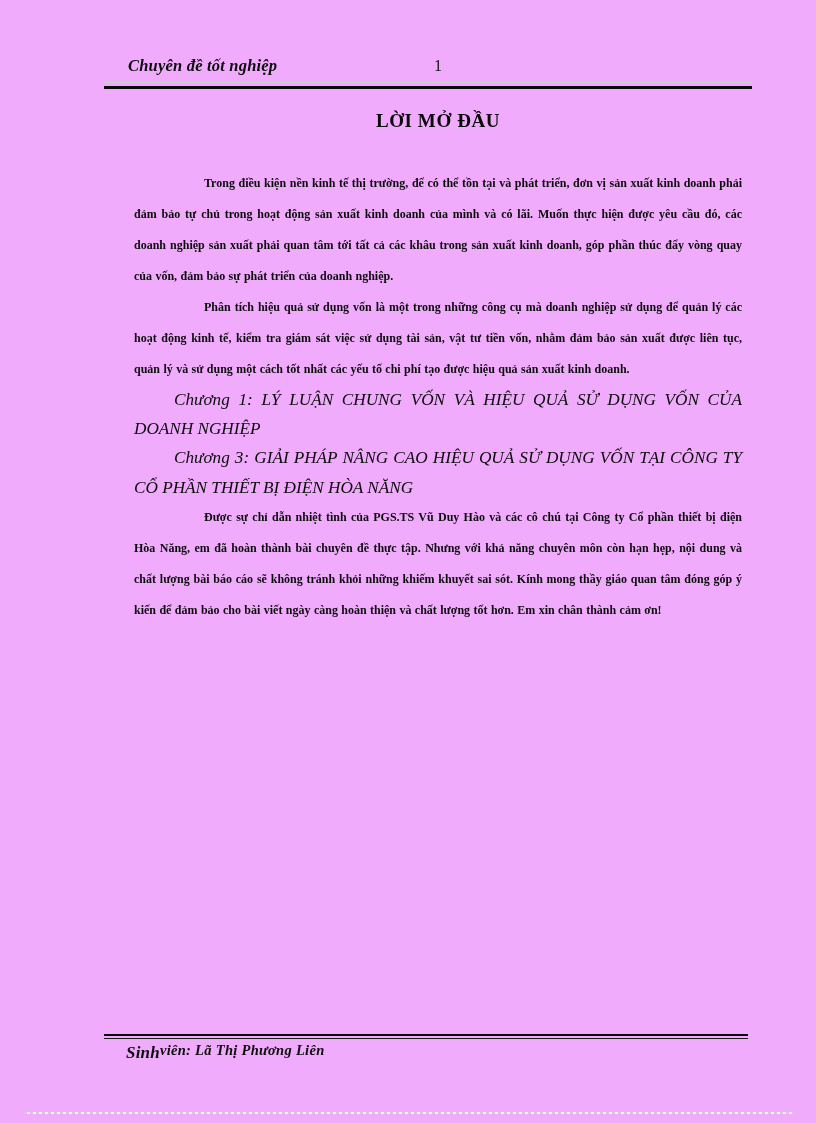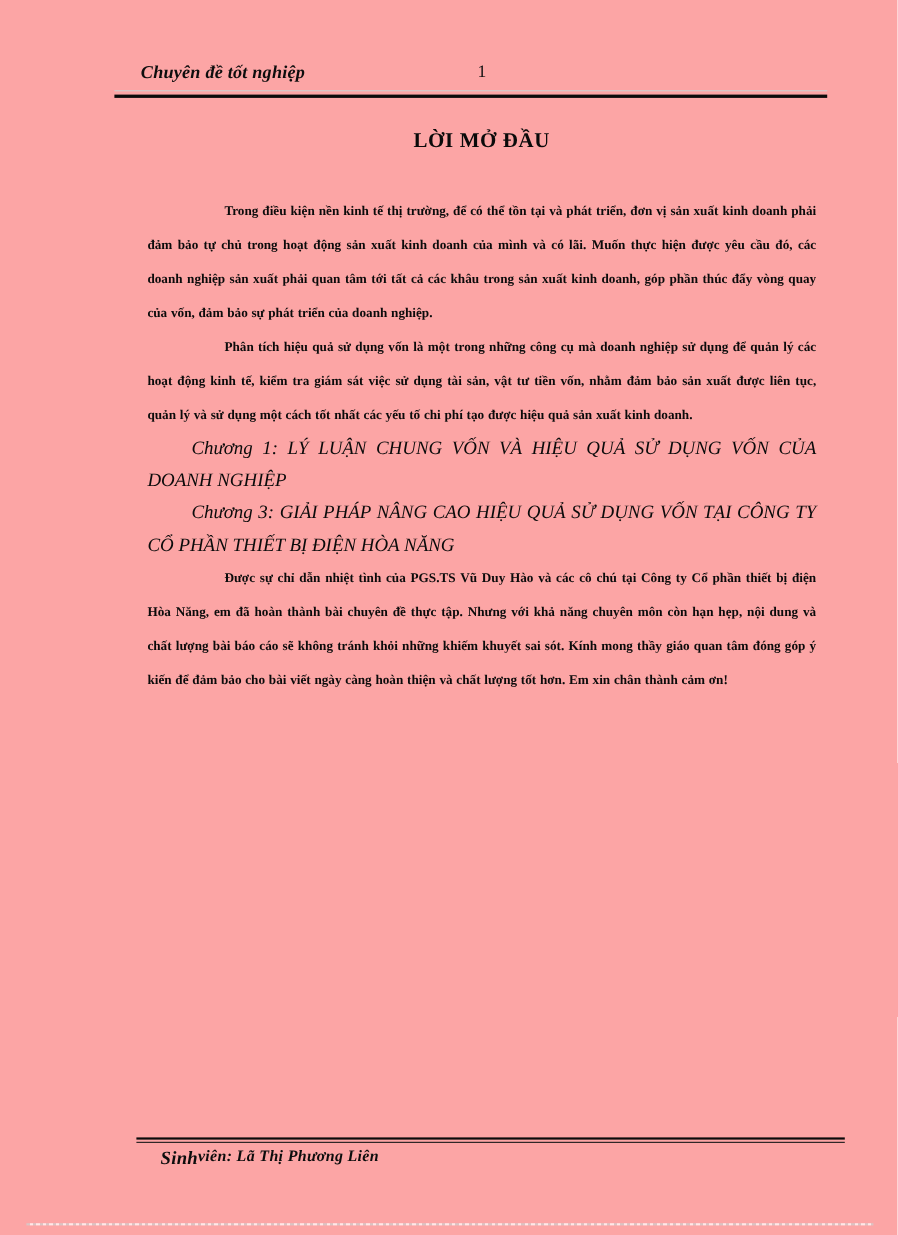--- a/index.html
+++ b/index.html
@@ -13,21 +13,21 @@
     position: relative;
     overflow: hidden;
     font-family: "Liberation Serif", "DejaVu Serif", serif;
     color: #000000;
     -webkit-font-smoothing: none;
   }
 
   .page {
     position: absolute;
     inset: 0;
-    background: #fca5a5;
+    background: #f0abfc;
   }
 
   
   .header {
     position: absolute;
     left: 104px;
     top: 56px;
     width: 648px;
     height: 36px;
   }
@@ -65,21 +65,21 @@
     top: 26px;
     width: 648px;
     height: 1px;
     background: #cfcfcf;
   }
 
   
   .content {
     position: absolute;
     left: 134px;
-    top: 118px;
+    top: 110px;
     width: 608px;
   }
 
   .doc-title {
     text-align: center;
     font-weight: bold;
     font-size: 19px;
     letter-spacing: 0.6px;
     margin: 0 0 36px 0;
     color: #0a0a0a;
@@ -125,21 +125,21 @@
   }
   .chapter-heading .line2 {
     display: block;
     margin-top: 2px;
     padding-left: 46px;
   }
 
   
   .footer {
     position: absolute;
-    left: 124px;
+    left: 104px;
     top: 1034px;
     width: 644px;
     height: 40px;
   }
   .footer-rule-thick {
     position: absolute;
     left: 0;
     top: 0;
     width: 644px;
     height: 2px;

